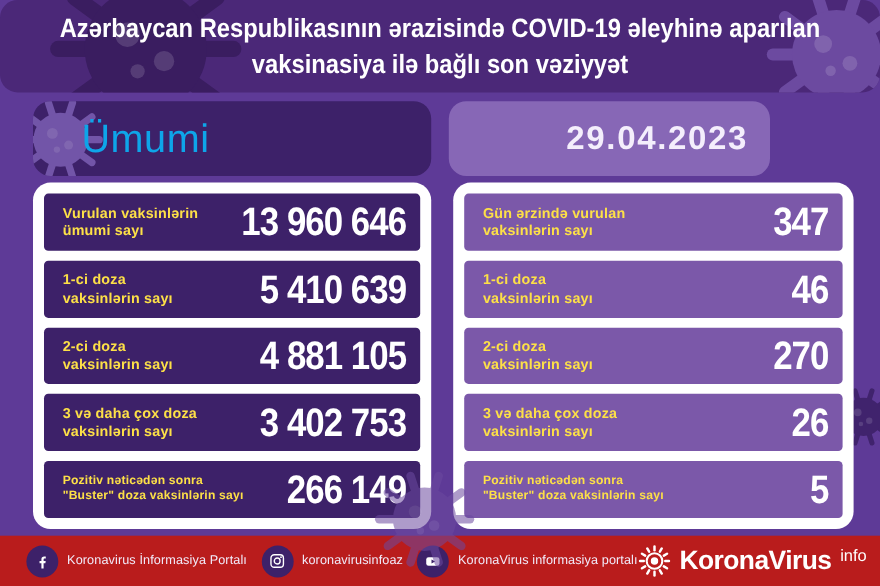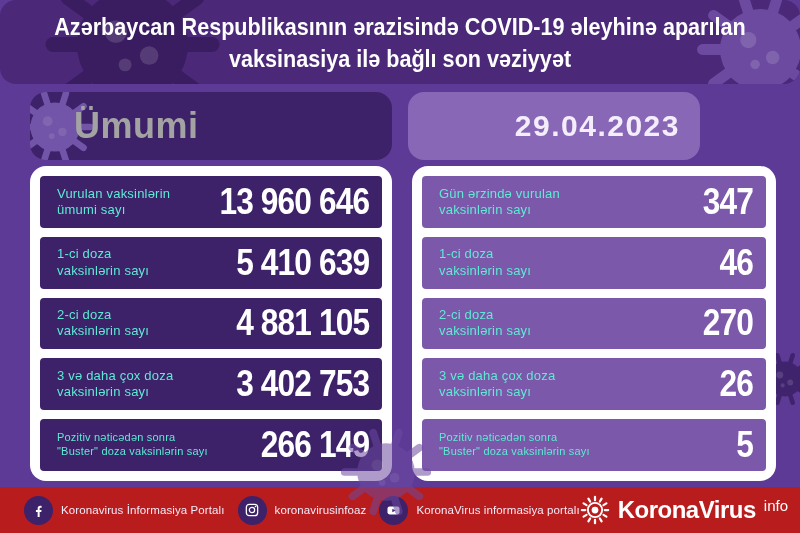--- a/index.html
+++ b/index.html
@@ -17,34 +17,34 @@
   .v-banner-left{left:40px;top:-48px;width:185px;height:185px;color:#3a1d60;z-index:1;}
   .v-banner-right{right:-28px;top:-18px;width:135px;height:135px;color:#6c4aa0;z-index:1;}
   .v-umumi{left:-16px;top:-6px;width:82px;height:82px;color:#8063b8;opacity:.8;z-index:2;}
   .v-right-edge{left:756px;top:350px;width:58px;height:58px;color:#3d2169;opacity:.9;z-index:0;}
   .v-gap{left:338px;top:424px;width:96px;height:96px;color:#6c4aa0;opacity:.55;z-index:3;}
 
   
   .hdr{position:absolute;top:92px;height:68px;border-radius:16px;overflow:hidden;z-index:2;}
   .hdr-left{left:30px;width:362px;background:#3d2169;}
   .hdr-left .hdr-text{position:absolute;left:44px;top:50%;transform:translateY(-50%);
-       color:#a3a3a3;font-size:36px;font-weight:bold;letter-spacing:.5px;z-index:3;}
+       color:#0ea5e9;font-size:36px;font-weight:normal;letter-spacing:.5px;z-index:3;}
   .hdr-right{left:408px;width:292px;background:#8767b6;}
   .hdr-right .hdr-text{position:absolute;right:20px;top:50%;transform:translateY(-50%);
        color:#f4eefc;font-size:30px;font-weight:bold;letter-spacing:1.5px;}
 
   .body-panel{position:absolute;top:166px;height:315px;background:#fff;border-radius:16px;
        padding:10px;box-sizing:border-box;display:flex;flex-direction:column;gap:9px;z-index:2;}
   .body-left{left:30px;width:362px;}
   .body-right{left:412px;width:364px;}
   .row{flex:1;border-radius:4px;display:flex;align-items:center;
        justify-content:space-between;padding:0 13px 0 17px;min-width:0;}
   .body-left .row{background:#3d2169;}
   .body-right .row{background:#7b58a9;}
-  .row-label{color:#5eead4;font-size:13px;font-weight:normal;line-height:1.25;letter-spacing:.2px;}
+  .row-label{color:#fde047;font-size:13px;font-weight:bold;line-height:1.25;letter-spacing:.2px;}
   .row.small .row-label{font-size:11px;}
   .row-value{color:#fff;font-weight:bold;font-size:36px;letter-spacing:-1px;white-space:nowrap;
        transform:scaleX(.88);transform-origin:100% 50%;}
 
   
   .footer{position:absolute;left:0;bottom:0;width:800px;height:46px;background:#b91c1c;
        display:flex;align-items:center;box-sizing:border-box;padding:0 22px 0 24px;z-index:2;}
   .social{display:flex;align-items:center;gap:8px;white-space:nowrap;position:relative;z-index:5;}
   .social + .social{margin-left:13px;}
   .icon-circle{width:29px;height:29px;border-radius:50%;background:#3d2169;

